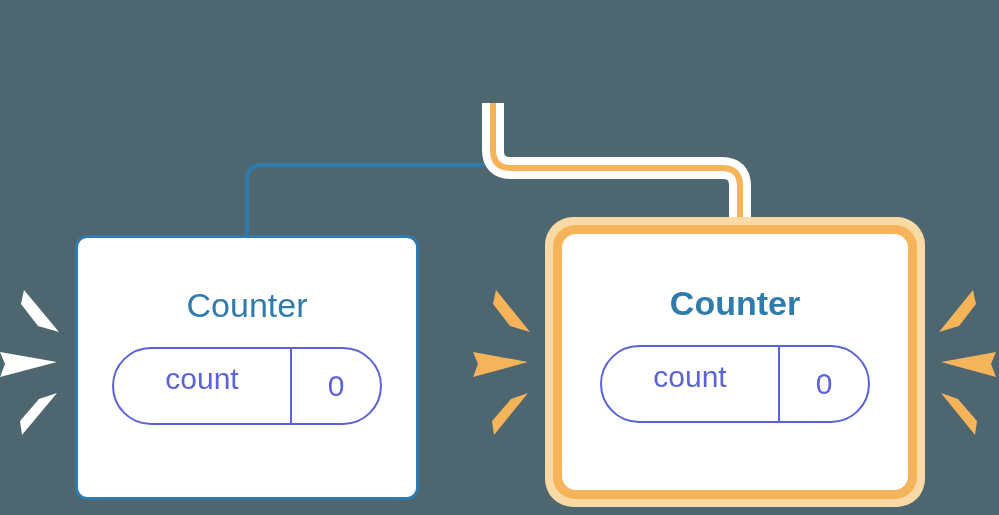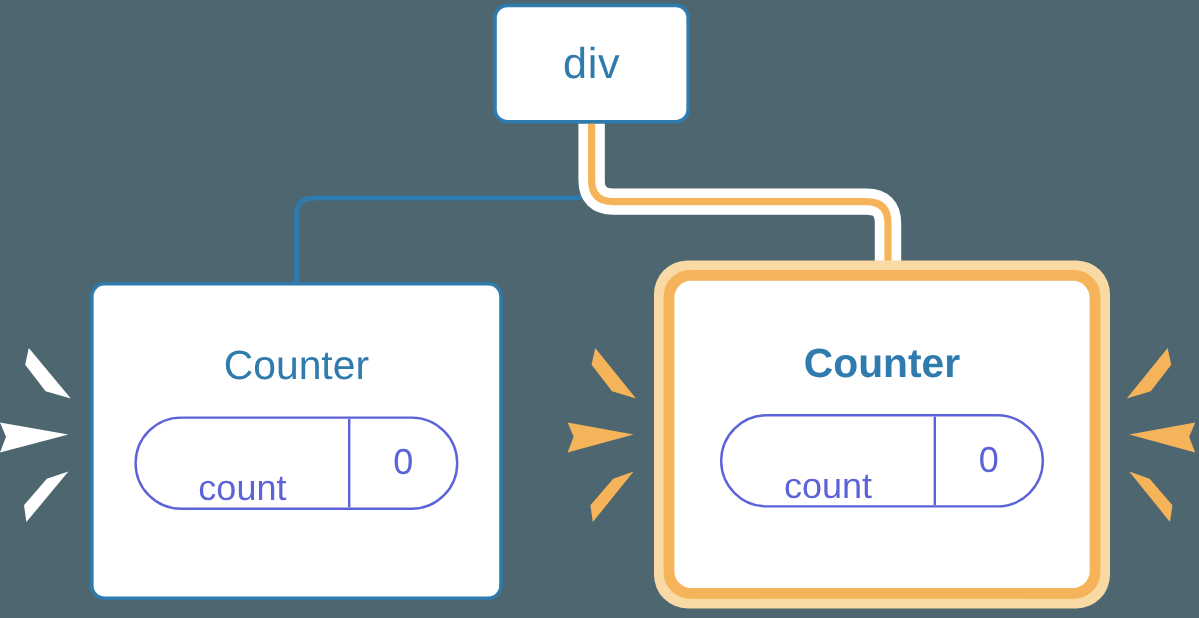--- a/index.html
+++ b/index.html
@@ -116,23 +116,24 @@
     height: 78px;
     border: 2px solid #5c63d8;
     border-radius: 40px;
     display: flex;
     align-items: stretch;
     overflow: hidden;
   }
 
   .pill-left {
     display: flex;
-    align-items: flex-end;
+    align-items: flex-start;
     justify-content: center;
     padding: 0 34px 0 44px;
+    margin-top: 15px;
   }
 
   .pill-divider {
     width: 2px;
     background: #5c63d8;
   }
 
   .pill-right {
     display: flex;
     align-items: center;
@@ -181,23 +182,20 @@
     <polygon points="3,72 58,82 3,97 8,84" fill="#f6b45a"></polygon>
     <polygon points="24,155 58,113 41,119 22,141" fill="#f6b45a"></polygon>
   </svg>
 
   <svg class="rays" style="left:929px; top:280px;" width="70" height="165" viewBox="0 0 70 165">
     <polygon points="44,10 10,52 30,46 47,24" fill="#f6b45a"></polygon>
     <polygon points="67,72 12,82 67,97 62,84" fill="#f6b45a"></polygon>
     <polygon points="46,155 12,113 29,119 48,141" fill="#f6b45a"></polygon>
   </svg>
 
-  <div class="node node-div">
-    <span class="node-title">div</span>
-  </div>
 
   <div class="node node-counter-left">
     <span class="node-title">Counter</span>
     <div class="pill">
       <div class="pill-left pill-left-wide">
         <span class="pill-key">count</span>
       </div>
       <div class="pill-divider"></div>
       <div class="pill-right pill-right-wide">
         <span class="pill-val">0</span>

